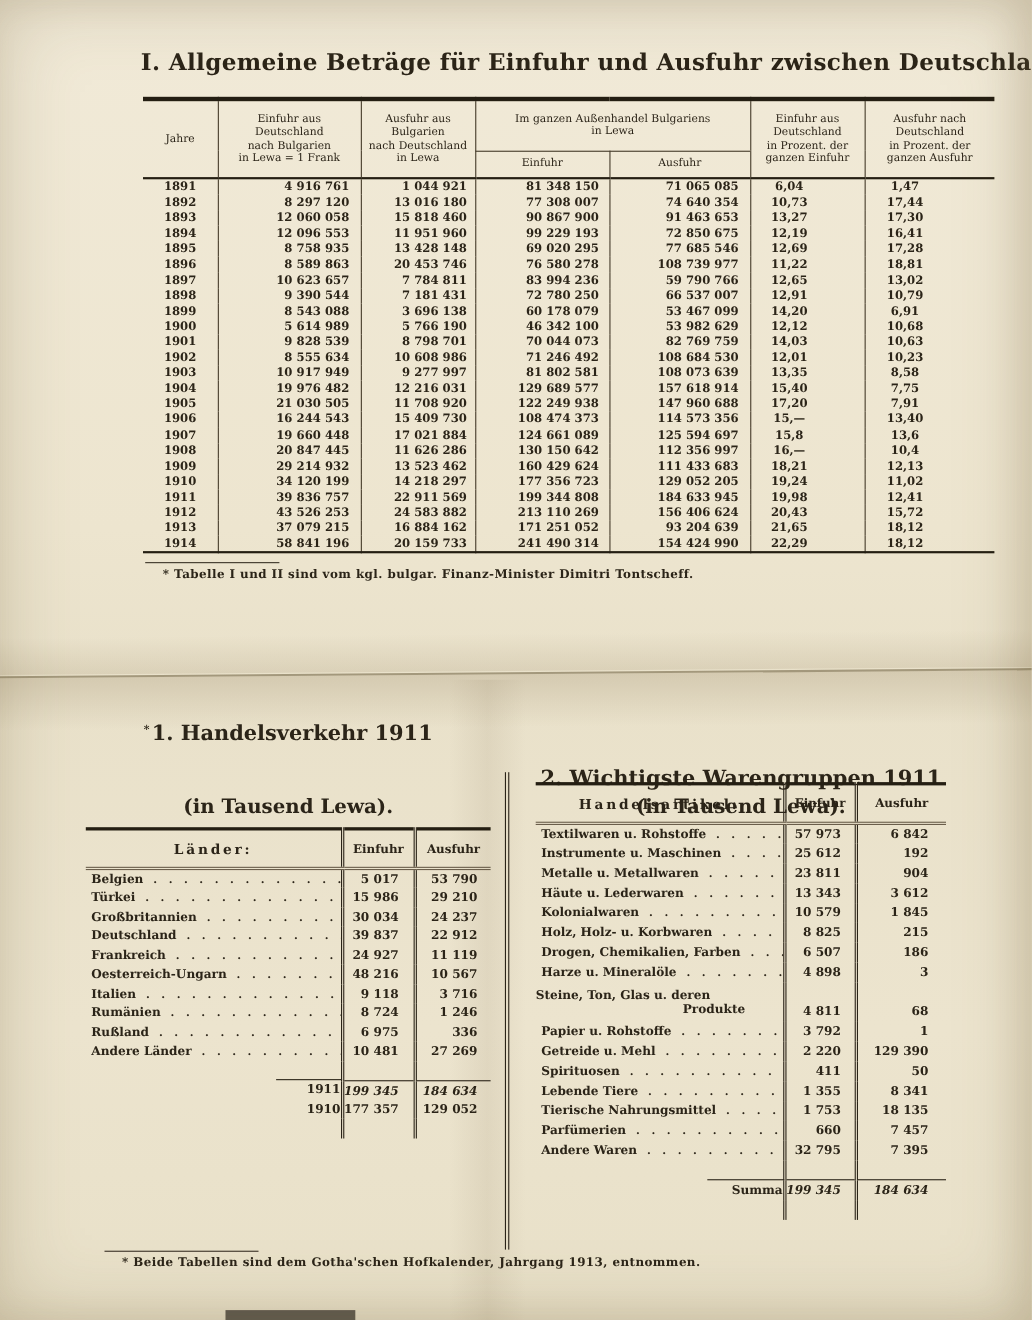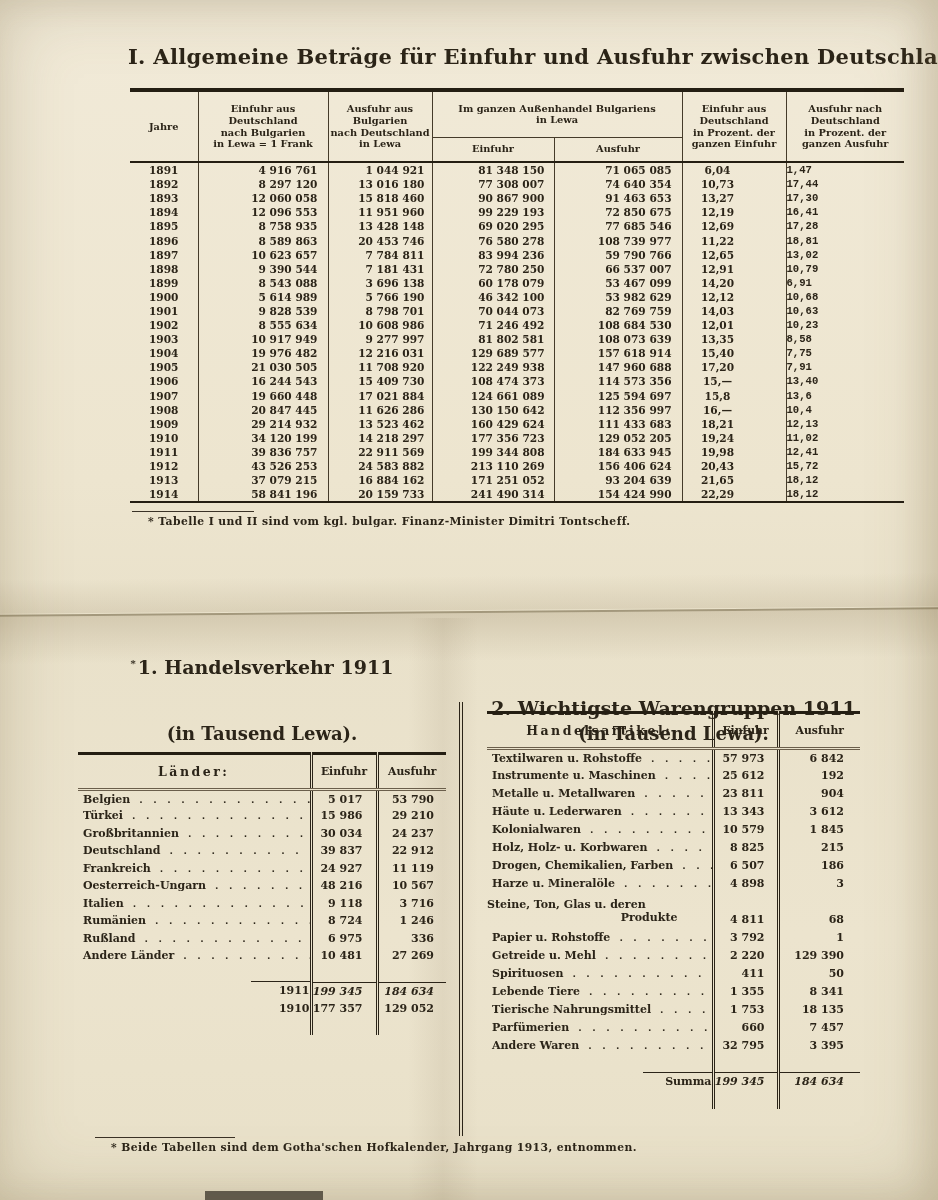--- a/index.html
+++ b/index.html
@@ -20,37 +20,37 @@
     background:linear-gradient(90deg, rgba(120,100,70,0), rgba(120,100,70,.10), rgba(120,100,70,0)); }
   .notch { position:absolute; left:205px; top:1191px; width:118px; height:9px; background:#45413a; opacity:.85; }
 
   #title { position:absolute; left:128px; top:44px; width:776px; text-align:center;
     font-size:21px; font-weight:bold; letter-spacing:.3px; white-space:nowrap; }
 
   #main-wrap { position:absolute; left:130px; top:88px; }
   table.main { width:774px; border-collapse:collapse; table-layout:fixed;
     border-top:4px solid #241e12; border-bottom:2.5px solid #241e12; }
   table.main th, table.main td { padding:0; }
-  table.main thead th { font-size:9.8px; line-height:11.6px; font-weight:bold;
+  table.main thead th { font-size:9.8px; line-height:11.6px; font-weight:normal;
     white-space:pre-line; text-align:center; vertical-align:middle;
     border-bottom:2.2px solid #241e12; }
   table.main tr.h1 { height:47px; }
   table.main tr.h2 { height:25px; }
   table.main thead th.group { border-bottom:1px solid #453b2a; }
   table.main tr > *:not(:first-child) { border-left:1px solid #453b2a; }
   table.main th.blx { border-left:1px solid #453b2a; }
   table.main tbody td { font-size:10.6px; font-weight:bold; height:14.1px;
     line-height:14px; white-space:nowrap; }
   .mc0 { text-align:center; }
   .mc1 { text-align:right; padding-right:10px !important; }
   .mc2 { text-align:right; padding-right:7px !important; }
   .mc3 { text-align:right; padding-right:9px !important; }
   .mc4 { text-align:right; padding-right:10px !important; }
   .mc5 { text-align:center; padding-right:33px !important; }
-  .mc6 { text-align:left; padding-right:45px !important;font-family:Liberation Mono, monospace; }
+  .mc6 { text-align:center; padding-right:45px !important; }
 
   #fn-top { position:absolute; left:132px; top:511px; width:620px; }
   #fn-bot { position:absolute; left:95px; top:1137px; width:680px; }
   .fnline { width:122px; border-top:1.4px solid #3a3226; margin-bottom:3px; }
   .fntext { font-size:10.8px; font-weight:bold; padding-left:16px; letter-spacing:.4px; }
 
   #divider { position:absolute; left:459px; top:702px; height:434px; width:0; border-left:4px double #2b2418; }
 
   .btitle { position:absolute; text-align:center; font-size:19px; font-weight:bold; white-space:nowrap; }
   .btitle sup { font-size:10px; margin-right:2px; }
@@ -675,21 +675,21 @@
             <td class="tnum n2">7 457</td>
           </tr>
           <tr>
             <td class="tlabel">
               <div class="cellflex">
                 <span class="lbl">Andere Waren</span>
                 <span class="leader">. . . . . . . . . . . . . . . . . . . . . . . . . . . . </span>
               </div>
             </td>
             <td class="tnum n1">32 795</td>
-            <td class="tnum n2">3 395</td>
+            <td class="tnum n2">7 395</td>
           </tr>
           <tr class="spc">
             <td class="tlabel"></td>
             <td class="tnum n1"></td>
             <td class="tnum n2"></td>
           </tr>
           <tr class="sumrow2">
             <td class="tlabel sumlabel2">Summa<div class="partline" style="width: 70px;"></div></td>
             <td class="tnum n1 topline">199 345</td>
             <td class="tnum n2 topline">184 634</td>

